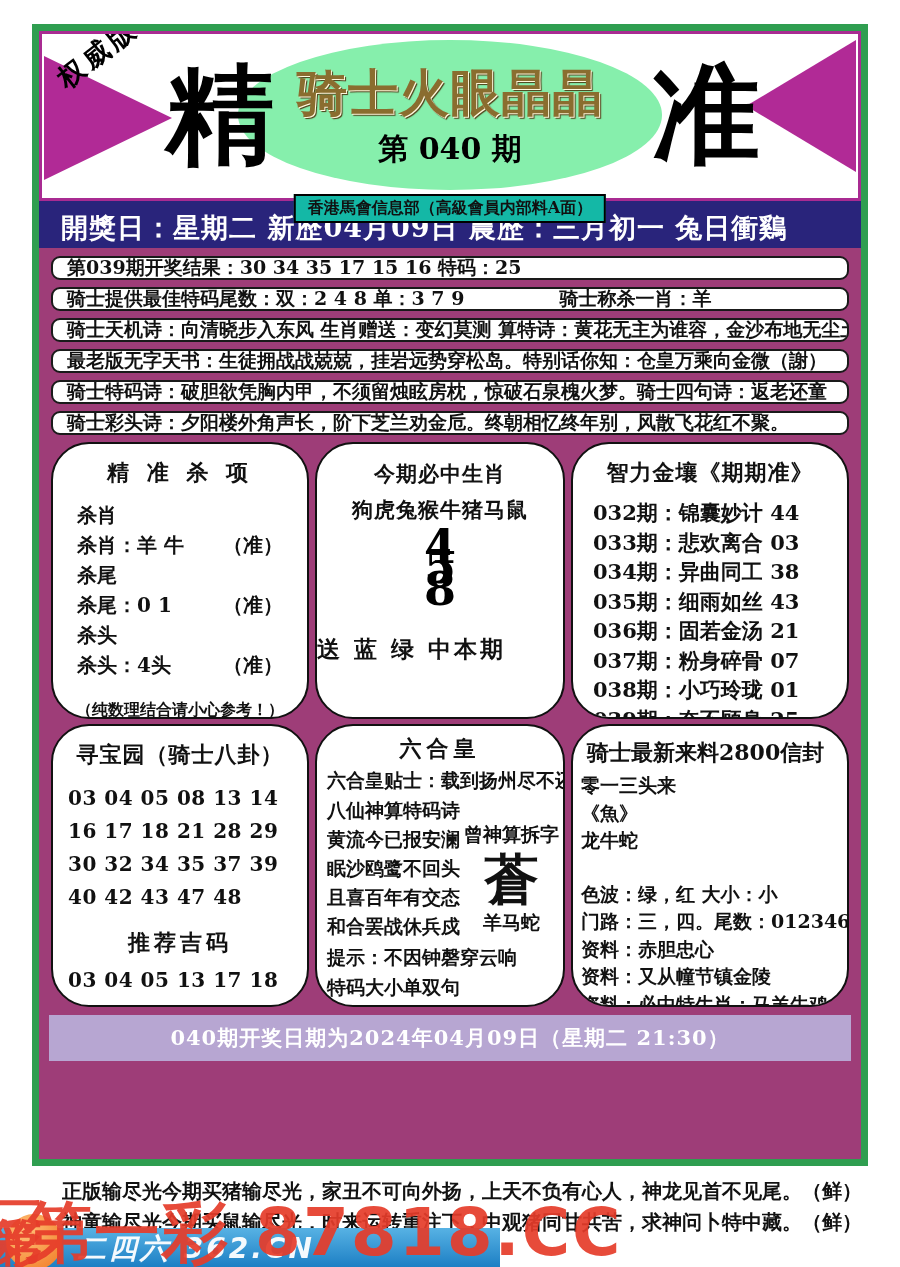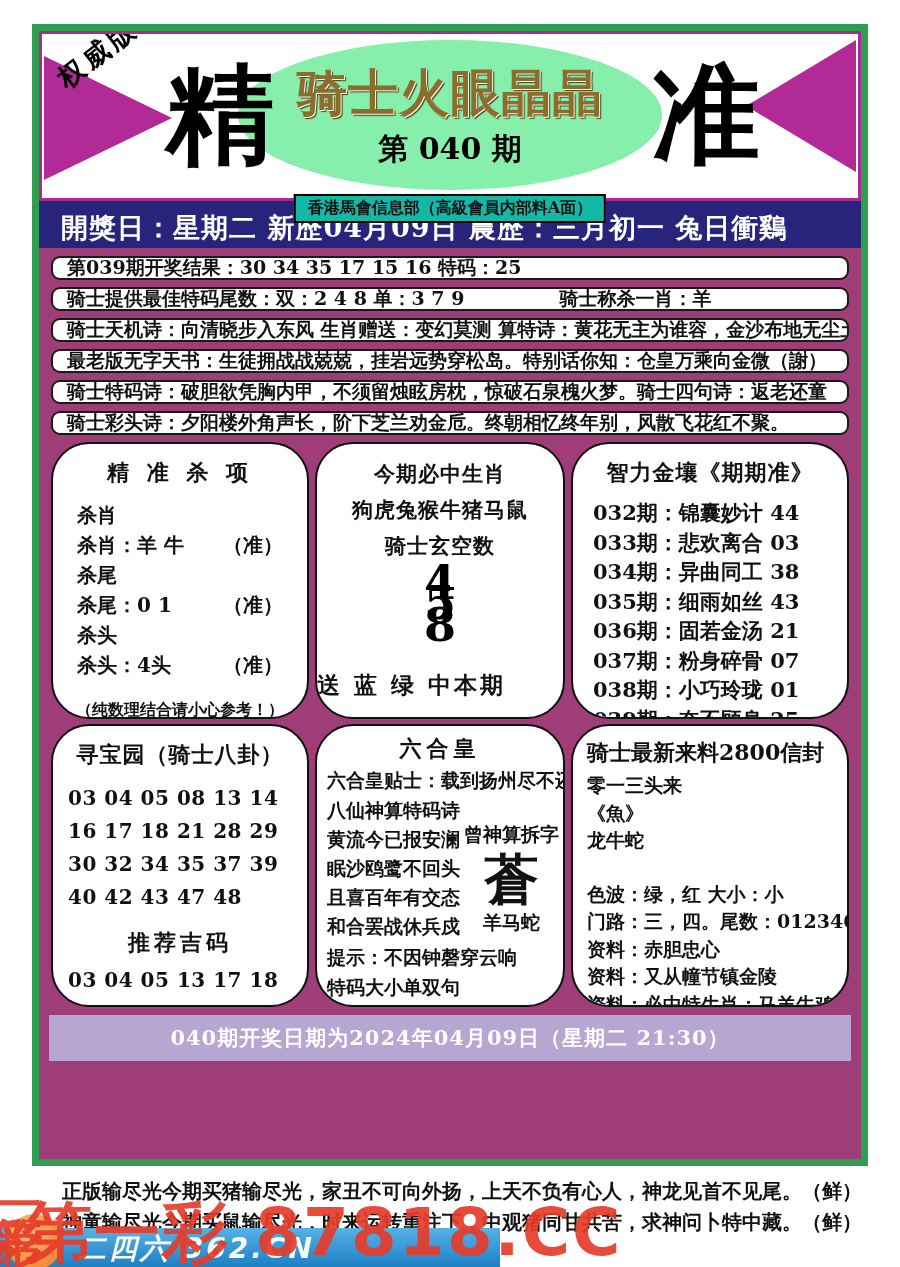--- a/index.html
+++ b/index.html
@@ -95,21 +95,21 @@
   .tsub { text-align:center; font-size:22px; font-weight:bold; letter-spacing:4px; margin-top:14px; }
   .lh-tip { padding:0 10px; font-size:19px; font-weight:bold; margin-top:4px; white-space:nowrap; }
   .lh-cols { display:flex; margin-top:2px; }
   .lh-poem { flex:1.15; padding-left:10px; font-size:19px; font-weight:bold; line-height:29px; white-space:nowrap; }
   .lh-split { flex:1; text-align:center; }
   .lh-split .lbl { font-size:19px; font-weight:bold; margin-top:26px; }
   .lh-split .big { font-size:54px; font-weight:bold; line-height:1.15; }
   .lh-split .zod { font-size:19px; font-weight:bold; }
   .lh-hint { padding-left:10px; font-size:19px; font-weight:bold; margin-top:4px; white-space:nowrap; }
   .latest-title { padding-left:14px; font-size:22px; font-weight:bold; margin-top:12px; white-space:nowrap; }
-  .latest-lines { padding-left:14px; margin-top:4px; }
+  .latest-lines { padding-left:8px; margin-top:4px; }
   .latest-lines div { font-size:19px; font-weight:bold; line-height:27.5px; white-space:nowrap; }
   .latest-lines div.gap { margin-bottom:26px; }
   
   .footer-banner {
     flex:none; margin:8px 10px 0; height:46px; background:#b7a6d2;
     color:#fff; font-size:21px; font-weight:bold; letter-spacing:1px;
     display:flex; align-items:center; justify-content:center;
   }
   
   .bottom-lines { position:absolute; left:62px; top:1176px; width:800px; }
@@ -177,21 +177,20 @@
         <div class="kline"><span>杀尾：0 1</span><span class="m">（准）</span></div>
         <div class="kline"><span>杀头</span><span class="m"></span></div>
         <div class="kline"><span>杀头：4头</span><span class="m">（准）</span></div>
       </div>
       <div class="knote">（纯数理结合请小心参考！）</div>
     </div>
 
     <div class="gbox col2">
       <div class="zline" style="margin-top:16px">今期必中生肖</div>
       <div class="zline">狗虎兔猴牛猪马鼠</div>
-      <div class="zline">骑士玄空数</div>
       <div class="mystery">
         <span class="d0">4</span>
         <span class="d1">5</span>
         <span class="d2">8</span>
       </div>
       <div class="gift">送 蓝 绿 中本期</div>
     </div>
 
     <div class="gbox col3">
       <div class="gtitle" style="letter-spacing:1px">智力金壤《期期准》</div>

